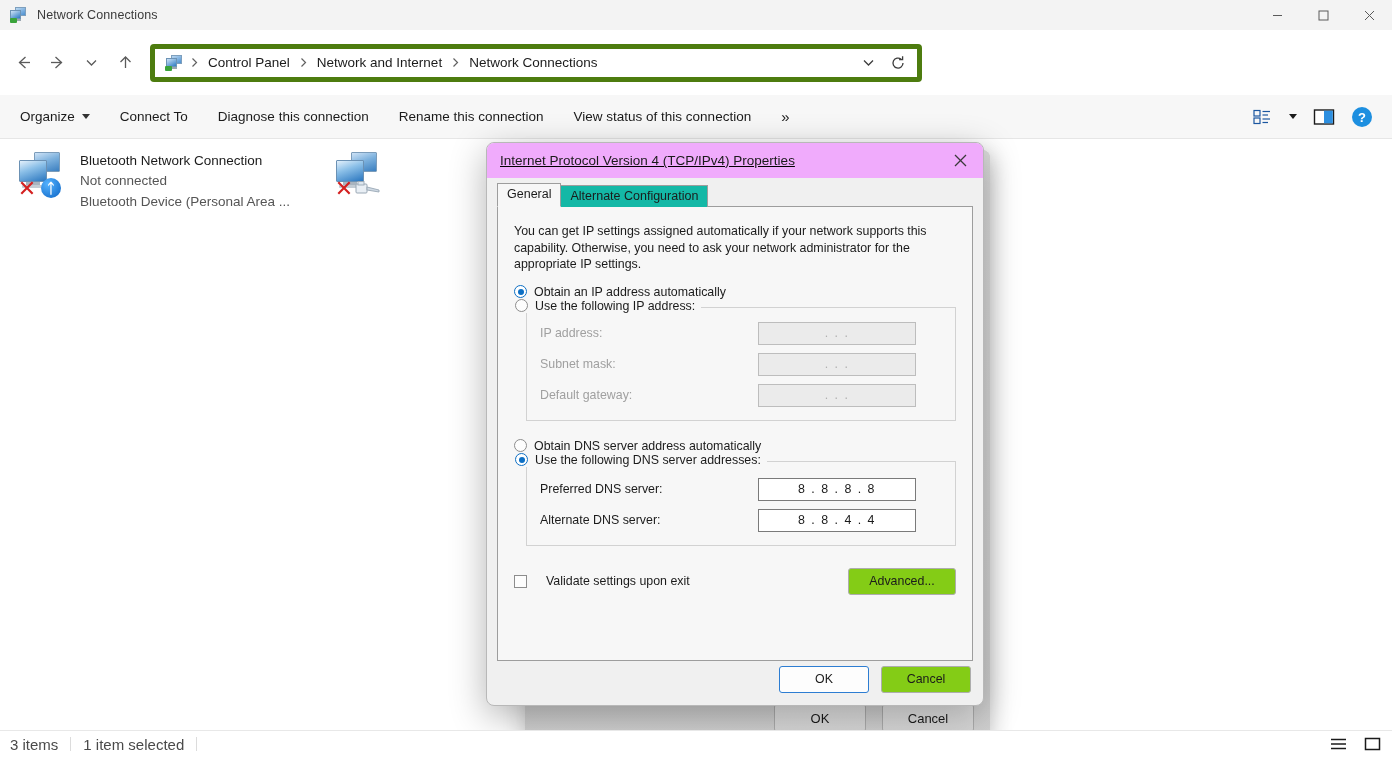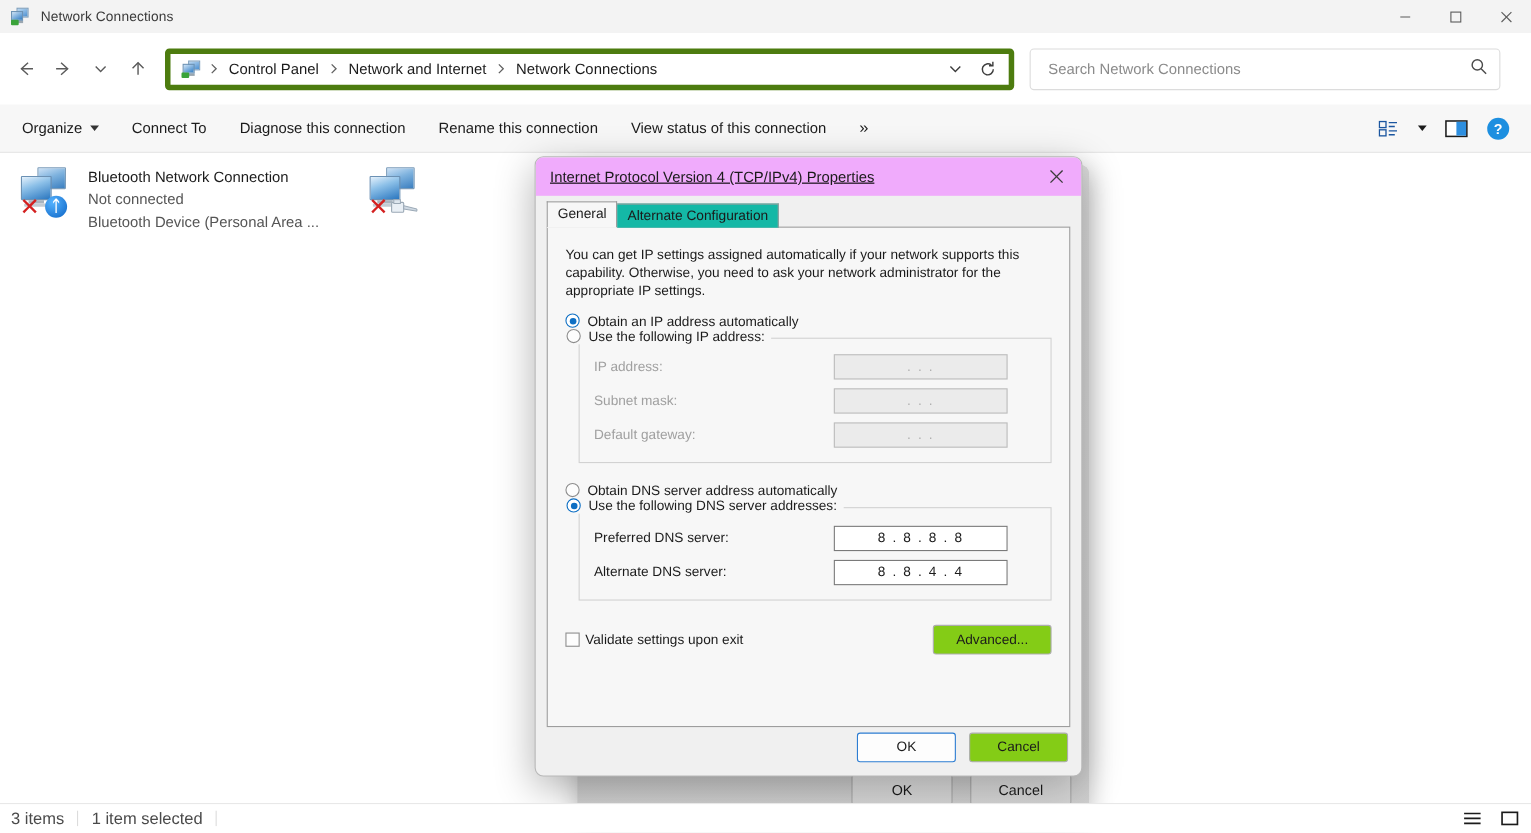--- a/index.html
+++ b/index.html
@@ -400,21 +400,21 @@
   .ipbox.dis {
     background: #ebebeb;
     border: 1px solid #bdbdbd;
     color: #b0b0b0;
   }
   .dns-fields { margin-top: 2px; }
   .bottom-row {
     display: flex; align-items: center;
     margin-top: 22px;
   }
-  .chk-row { display: flex; align-items: center; gap: 5px; }
+  .chk-row { display: flex; align-items: center; gap: 19px; }
   .checkbox {
     width: 13px; height: 13px; flex: none;
     border: 1px solid #8d8d8d;
     background: #fdfdfd;
   }
   .chk-label { font-size: 12.4px; color: #1b1b1b; }
   .bottom-spacer { flex: 1; }
   .btn {
     height: 26px;
     background: #84cc16;
@@ -528,29 +528,20 @@
           </svg>
       </div>
       <div class="addr-btn">
         <svg width="16" height="16" viewBox="0 0 16 16">
             <path d="M13 8 A5 5 0 1 1 11.2 4.2" fill="none" stroke="currentColor" stroke-width="1.3"></path>
             <path d="M12.6 1.2 L12.6 4.7 L9.1 4.7" fill="none" stroke="currentColor" stroke-width="1.3"></path>
           </svg>
       </div>
     </div>
 
-    <div class="searchbox">
-      <input type="text" placeholder="Search Network Connections" style="">
-      <div style="color:#4a4a4a;">
-        <svg width="17" height="17" viewBox="0 0 17 17">
-            <circle cx="7" cy="7" r="4.7" fill="none" stroke="currentColor" stroke-width="1.3"></circle>
-            <line x1="10.5" y1="10.5" x2="15" y2="15" stroke="currentColor" stroke-width="1.3"></line>
-          </svg>
-      </div>
-    </div>
   </div>
 
   <div class="cmdbar">
     <div class="cmd">
       <span>Organize</span>
       <span class="caret-dn"></span>
     </div>
     <div class="cmd">Connect To</div>
     <div class="cmd">Diagnose this connection</div>
     <div class="cmd">Rename this connection</div>

